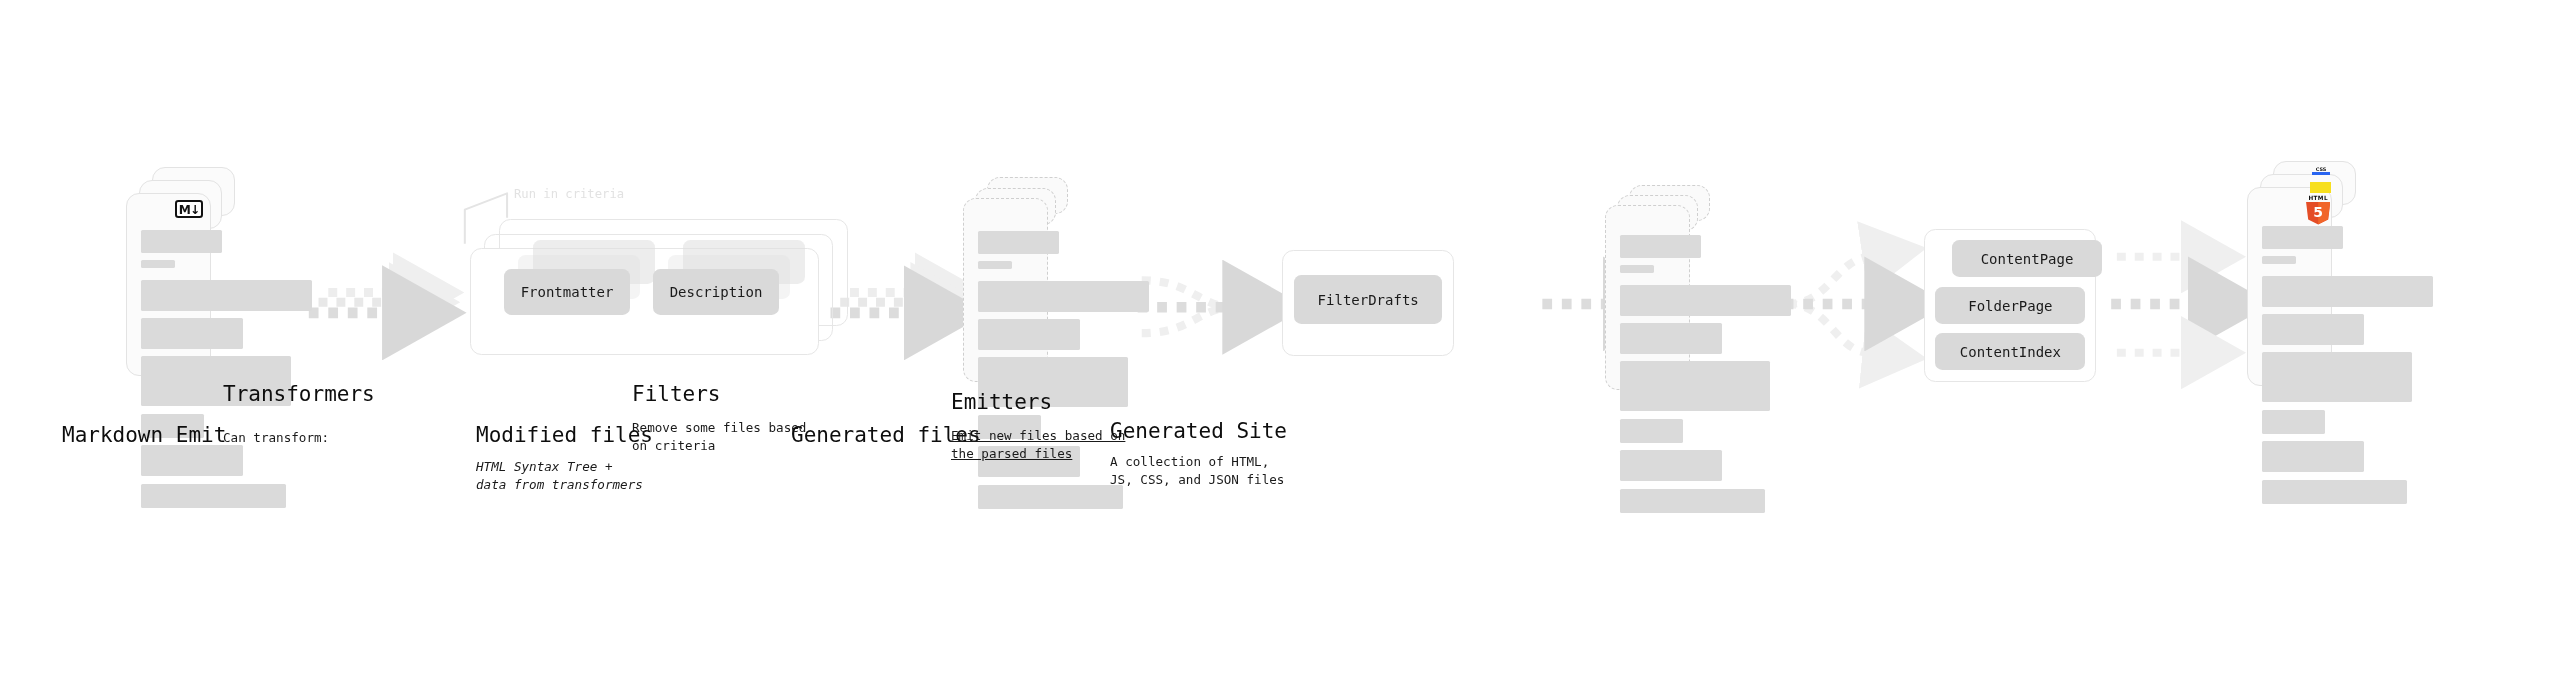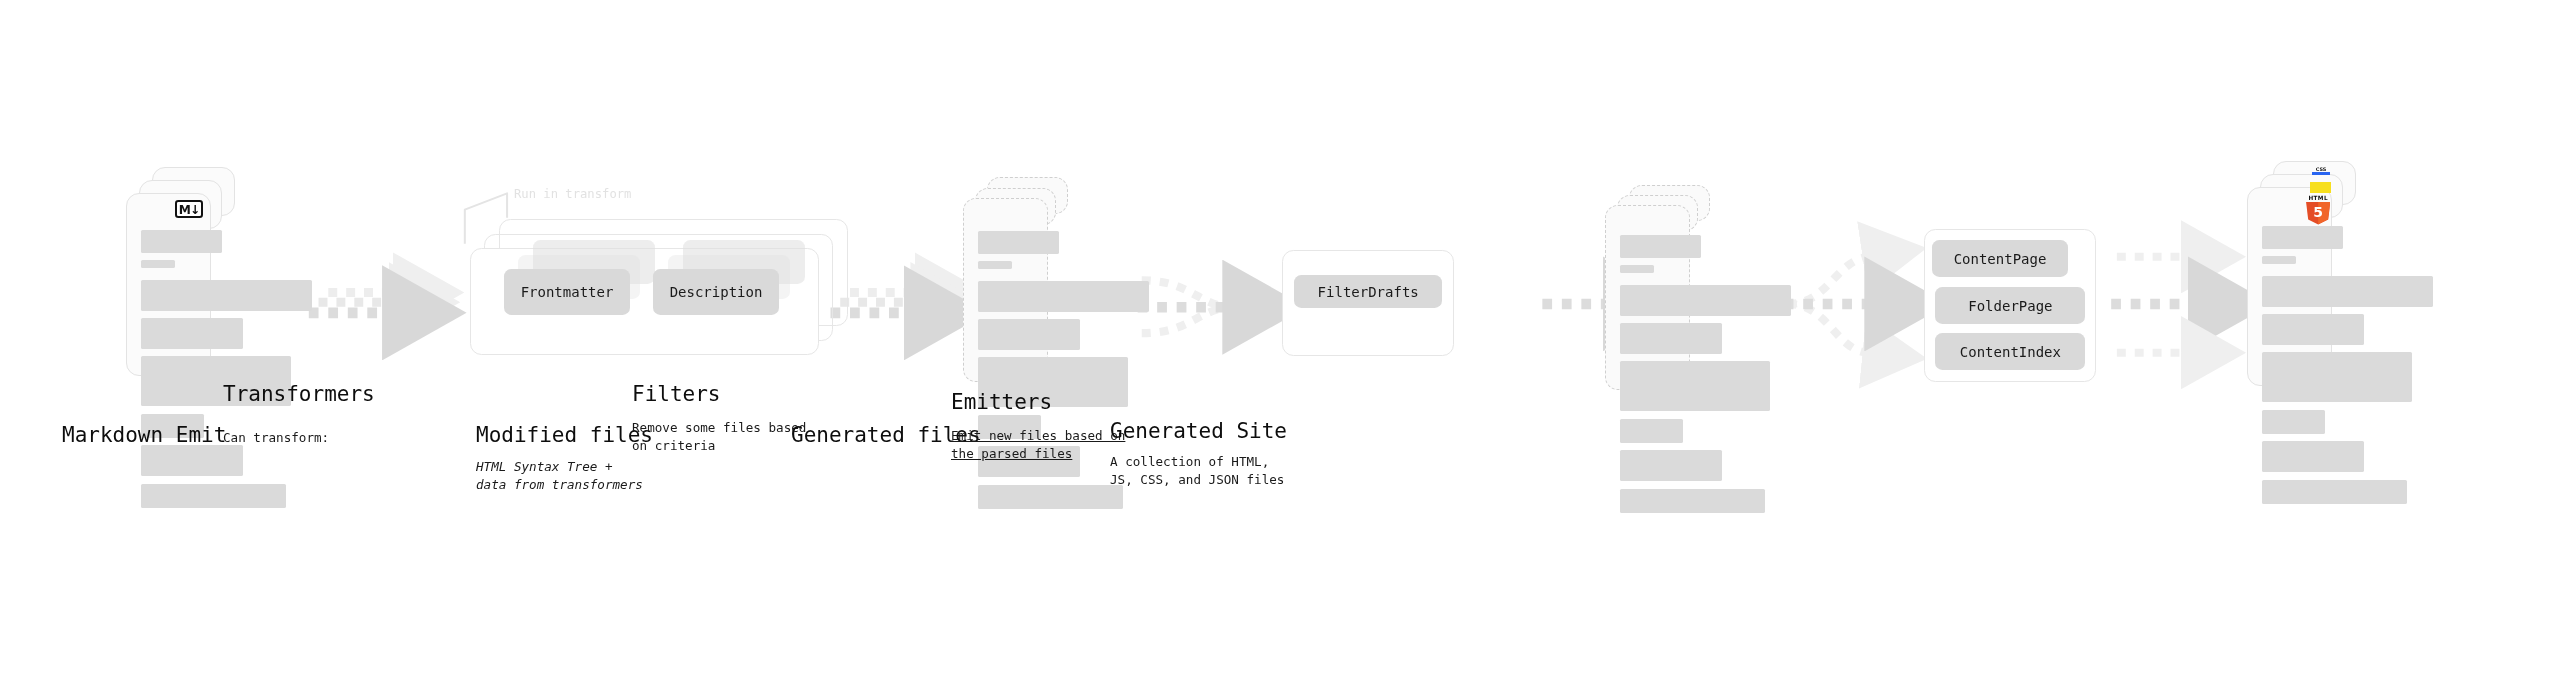--- a/index.html
+++ b/index.html
@@ -301,21 +301,21 @@
     <div class="chip ghost1" style="left:78px; top:21px; width:122px; height:44px; color:transparent;">Frontmatter</div>
     <div class="chip ghost1" style="left:228px; top:21px; width:122px; height:44px; color:transparent;">Description</div>
 
     <div class="chip ghost2" style="left:63px; top:36px; width:122px; height:44px; color:transparent;">Frontmatter</div>
     <div class="chip ghost2" style="left:213px; top:36px; width:122px; height:44px; color:transparent;">Description</div>
 
     <div class="chip" style="left:49px; top:50px; width:126px; height:46px;">Frontmatter</div>
     <div class="chip" style="left:198px; top:50px; width:126px; height:46px;">Description</div>
   </div>
 
-  <div class="parallel-label" style="left:514px; top:187px;">Run in transform</div>
+  <div class="parallel-label" style="left:514px; top:187px;">Run in criteria</div>
 
   <div class="title" style="left:223px; top:382px;">Transformers</div>
 
   <div class="subtitle" style="left:223px; top:429px;">Can transform:</div>
 
 
   <div class="card-stack" style="left:963px; top:177px;">
     <div class="card dashed" style="left:24.4px; top:0px; width:81px; height:37px;"></div>
     <div class="card dashed" style="left:12.2px; top:10.6px; width:81px; height:37px;"></div>
     <div class="card dashed" style="left:0px; top:21px; width:85px; height:184px;"></div>
@@ -331,21 +331,21 @@
       </div>
   </div>
 
   <div class="title" style="left:476px; top:423px;">Modified files</div>
 
   <div class="subtitle" style="left:476px; top:458px;font-style:italic;">HTML Syntax Tree +
 data from transformers</div>
 
   <div class="node" style="left:1282px; top:250px;">
     <div class="groupbox solidbg" style="left:0px; top:0px; width:172px; height:106px;"></div>
-    <div class="chip" style="left:12.2px; top:25px; width:148px; height:33px;">FilterDrafts</div>
+    <div class="chip" style="left:12.2px; top:25px; width:148px; height:49px;">FilterDrafts</div>
   </div>
 
   <div class="title" style="left:632px; top:382px;">Filters</div>
 
   <div class="subtitle" style="left:632px; top:419px;">Remove some files based
 on criteria</div>
 
   <div class="card-stack" style="left:1605px; top:185px;">
     <div class="card dashed" style="left:24.4px; top:0px; width:81px; height:36px;"></div>
     <div class="card dashed" style="left:12.2px; top:9.8px; width:81px; height:36px;"></div>
@@ -359,21 +359,21 @@
         <div class="bar" style="width: 63px; height: 24.4px;"></div>
         <div class="bar" style="width: 102px; height: 31px;"></div>
         <div class="bar" style="width: 145px; height: 24.4px;"></div>
       </div>
   </div>
 
   <div class="title" style="left:791px; top:423px;">Generated files</div>
 
   <div class="node" style="left:1924px; top:229px;">
     <div class="groupbox solidbg" style="left:0px; top:0px; width:172px; height:153px;"></div>
-    <div class="chip" style="left:8px; top:11.4px; width:136px; height:37px;">ContentPage</div>
+    <div class="chip" style="left:28px; top:11.4px; width:150px; height:37px;">ContentPage</div>
     <div class="chip" style="left:11.4px; top:58px; width:150px; height:37px;">FolderPage</div>
     <div class="chip" style="left:11.4px; top:104px; width:150px; height:37px;">ContentIndex</div>
   </div>
 
   <div class="title" style="left:951px; top:390px;">Emitters</div>
 
   <div class="subtitle" style="left:951px; top:427px;text-decoration:underline;">Emit new files based on
 the parsed files</div>
 
   <div class="card-stack" style="left:2247px; top:161px;">

